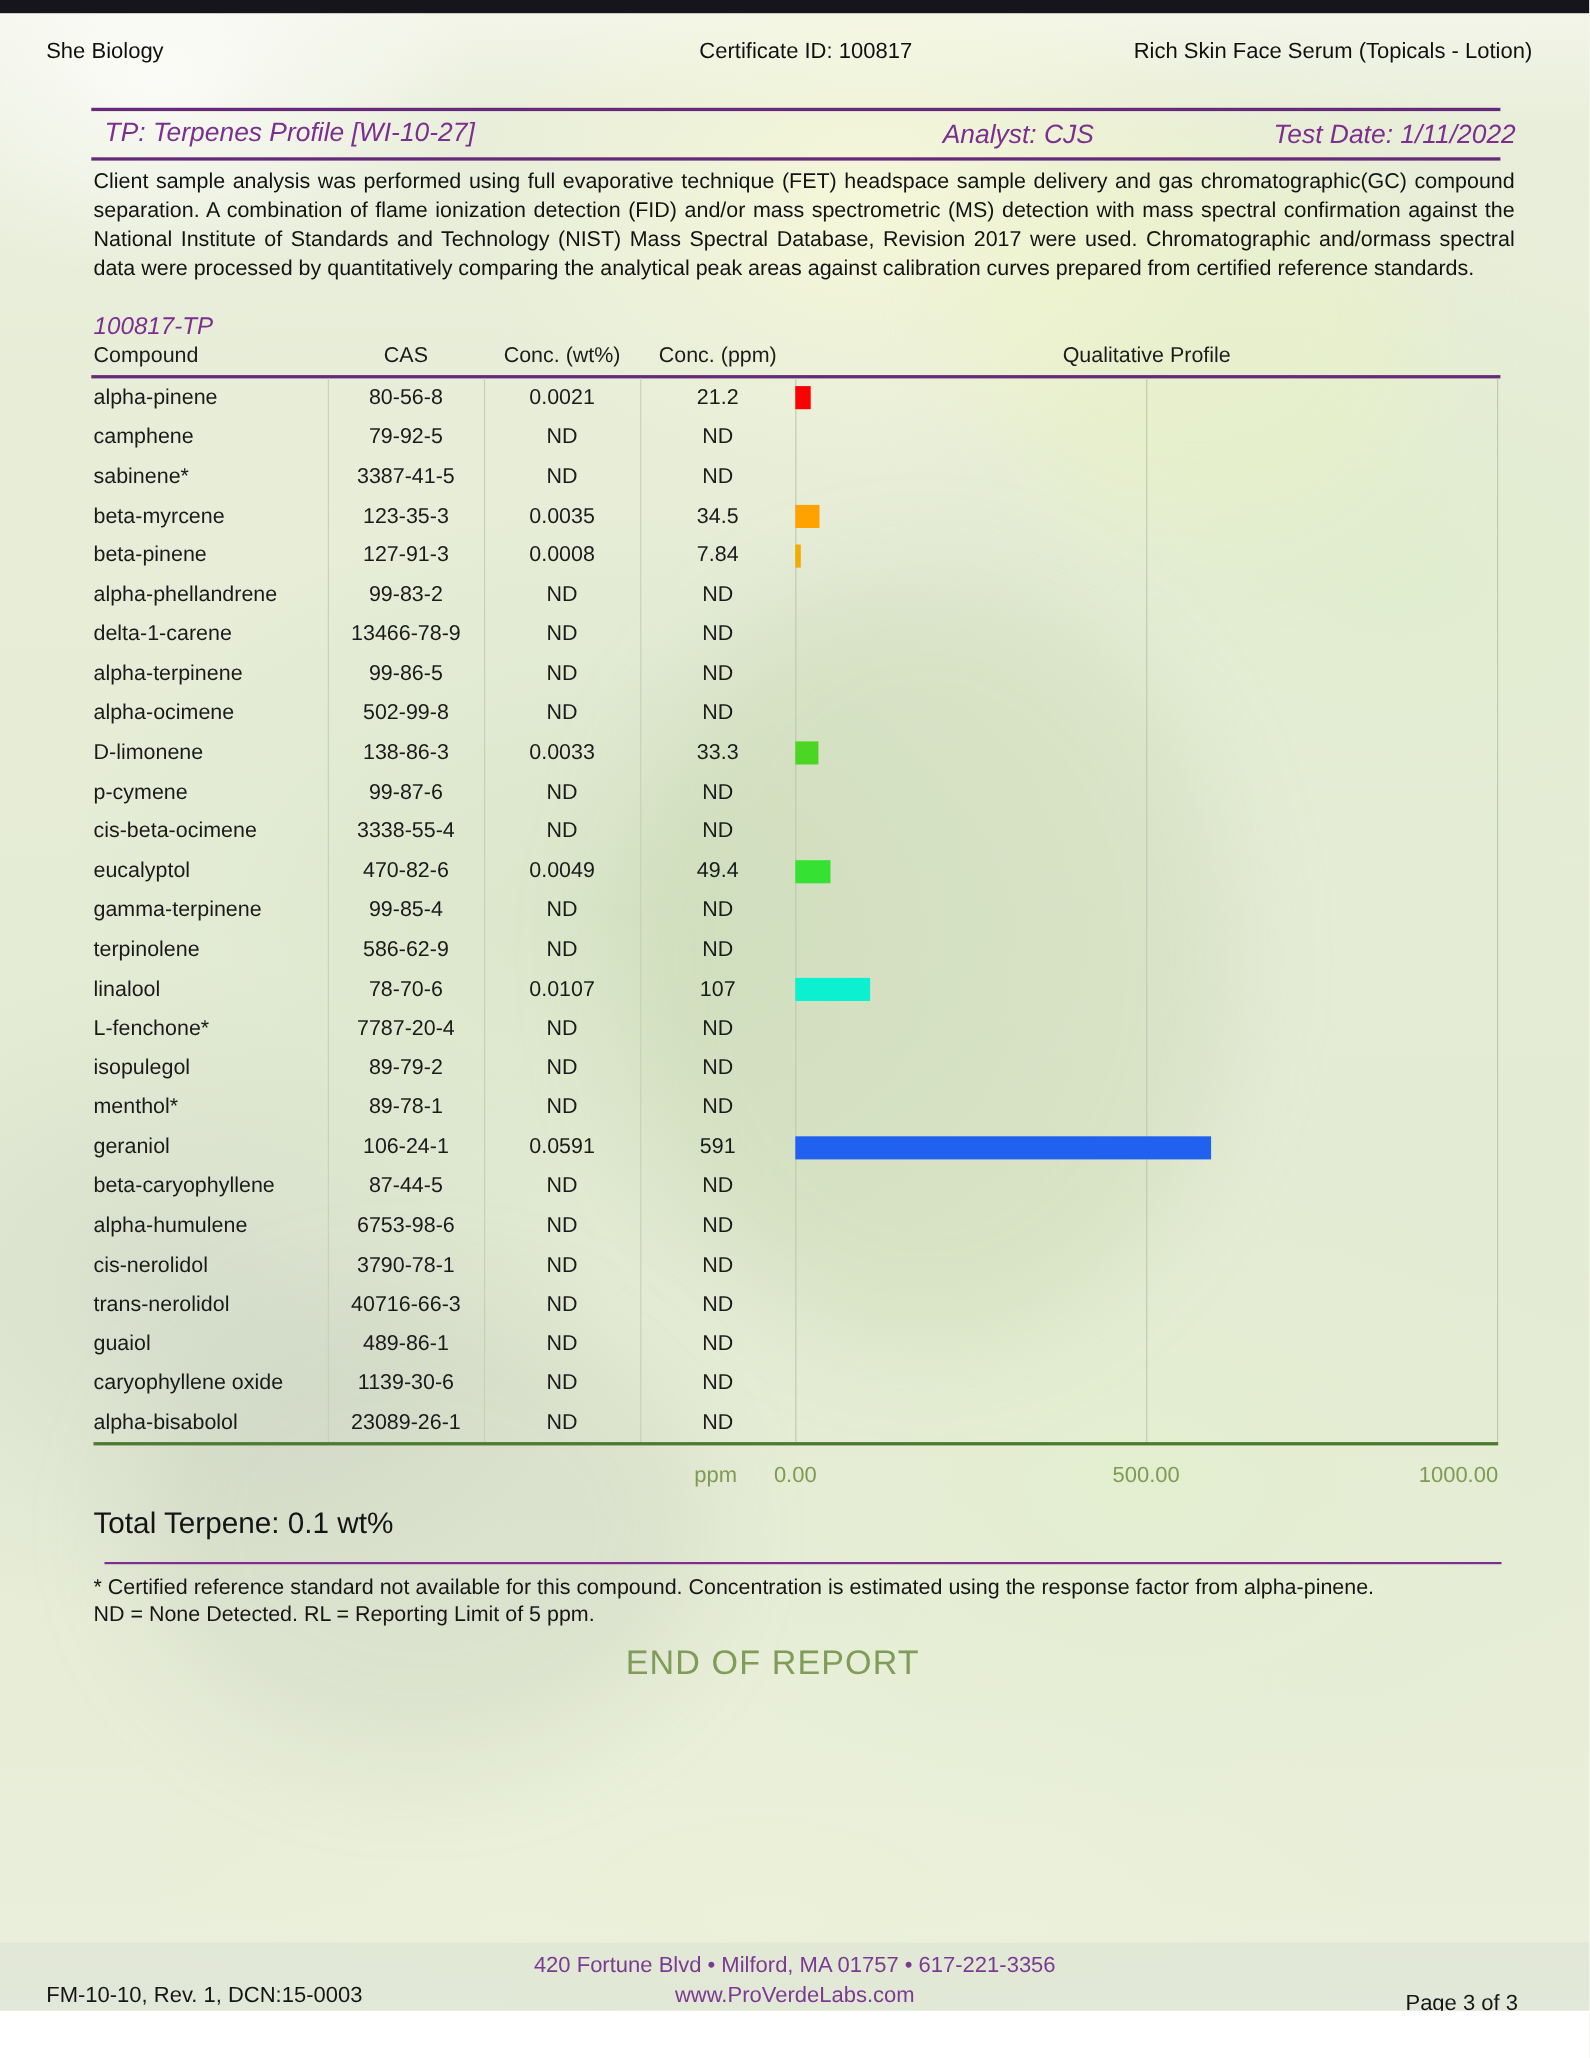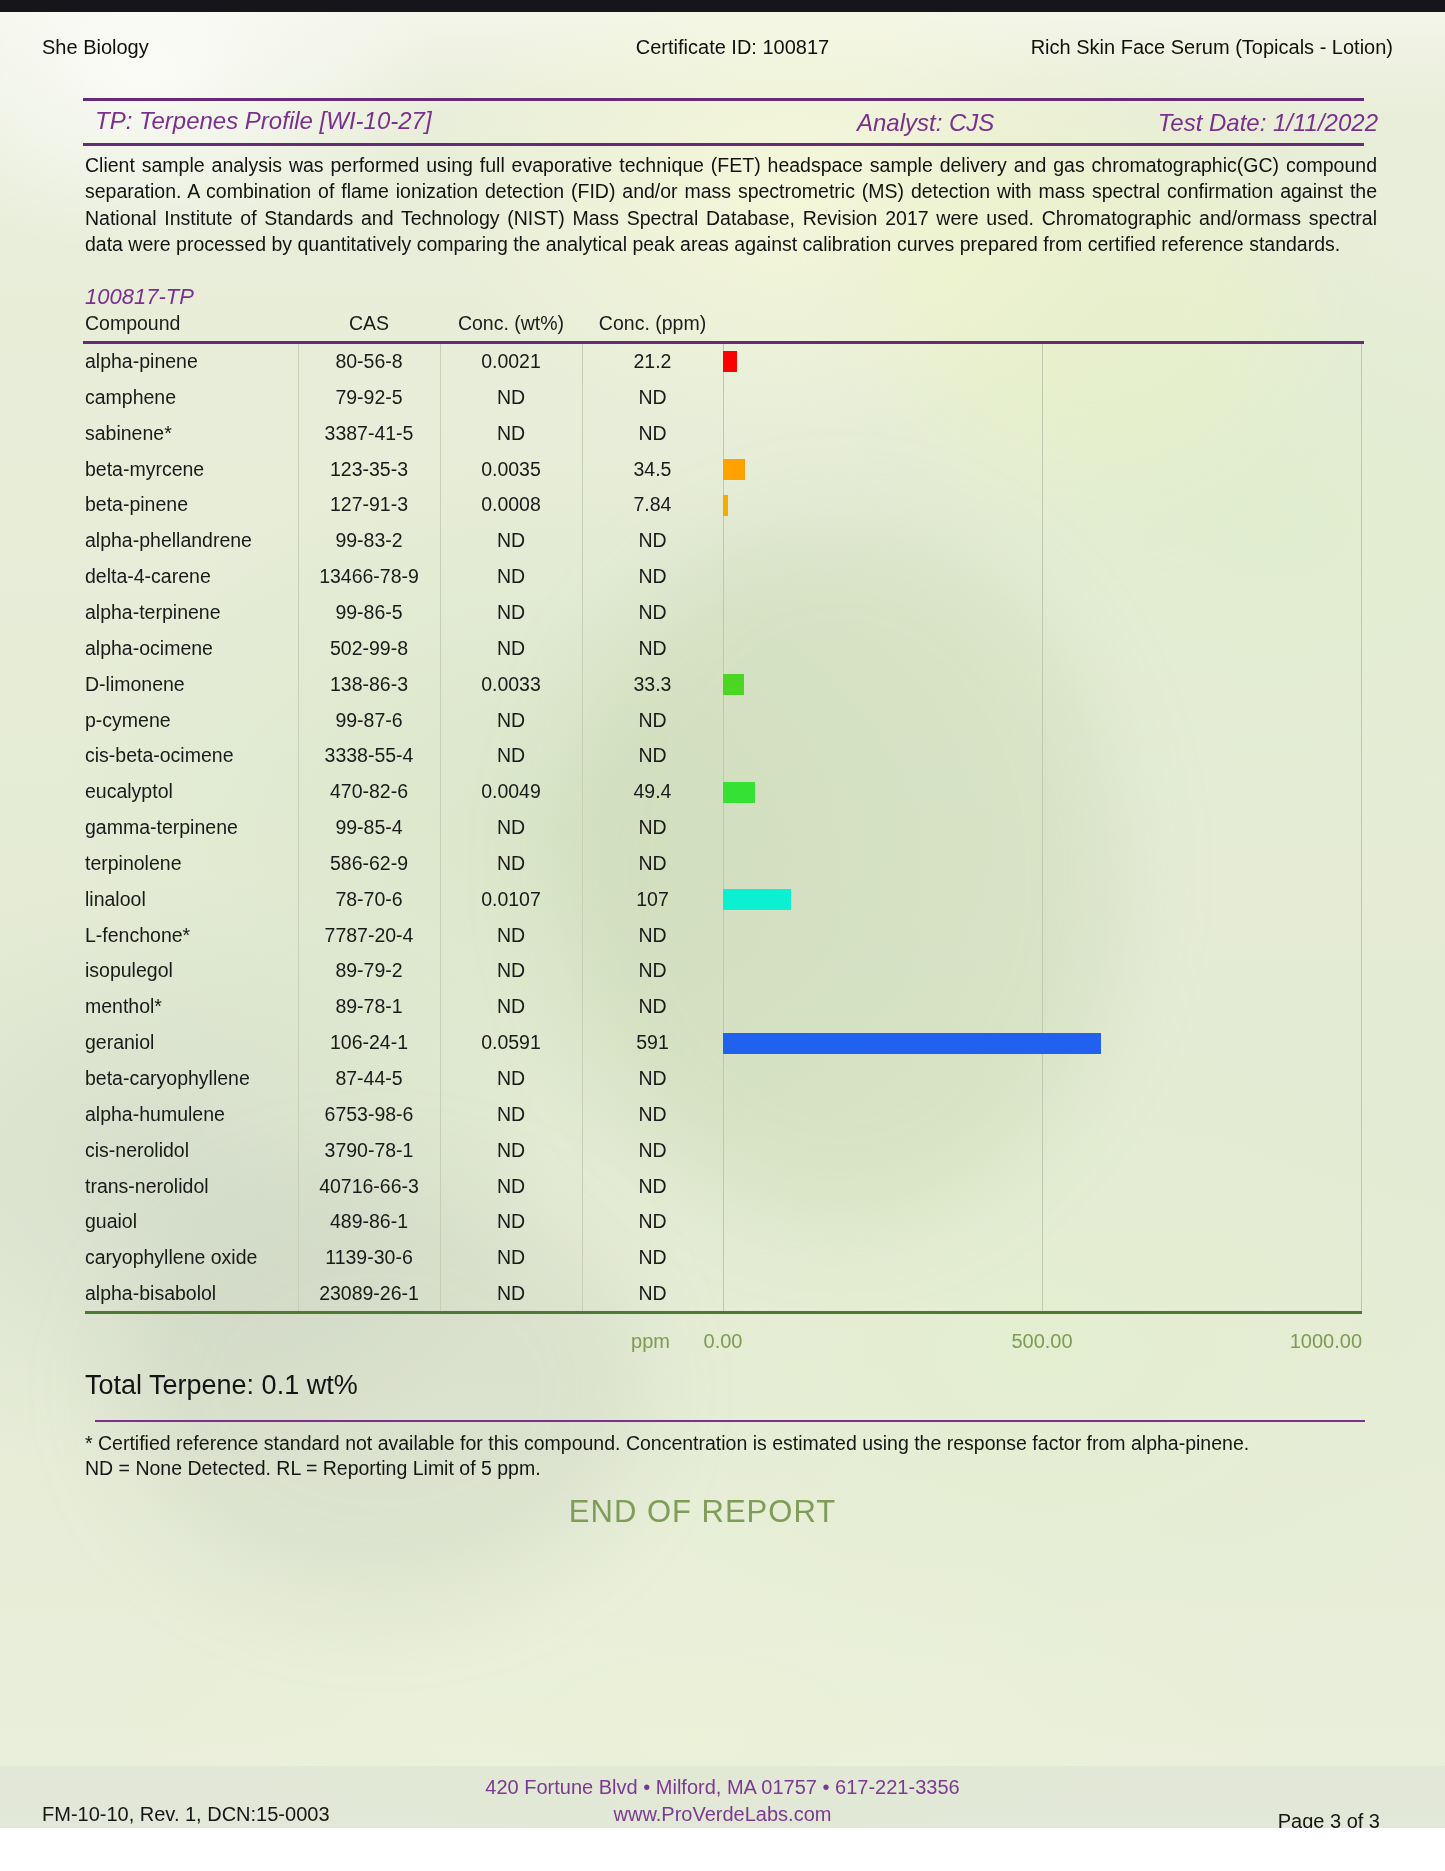--- a/index.html
+++ b/index.html
@@ -69,20 +69,21 @@
   <div class="abs title-text" style="right:67px;top:109px;">Test Date: 1/11/2022</div>
   <div class="abs purple-line" style="top:143px;"></div>
 
   <div class="abs para">Client sample analysis was performed using full evaporative technique (FET) headspace sample delivery and gas chromatographic(GC) compound separation. A combination of flame ionization detection (FID) and/or mass spectrometric (MS) detection with mass spectral confirmation against the National Institute of Standards and Technology (NIST) Mass Spectral Database, Revision 2017 were used. Chromatographic and/ormass spectral data were processed by quantitatively comparing the analytical peak areas against calibration curves prepared from certified reference standards.</div>
   <div class="abs sampleid">100817-TP</div>
 
   <div class="abs th c-compound" style="position:absolute;">Compound</div>
   <div class="abs th c-cas">CAS</div>
   <div class="abs th c-wt">Conc. (wt%)</div>
   <div class="abs th c-ppm">Conc. (ppm)</div>
+  <div class="abs th" style="left:723px;width:639px;text-align:center;">Qualitative Profile</div>
   <div class="abs purple-line" style="top:341px;"></div>
 
   <div class="vline" style="left:298px;"></div>
   <div class="vline" style="left:440px;"></div>
   <div class="vline" style="left:582px;"></div>
   <div class="gline" style="left:723px;"></div>
   <div class="gline" style="left:1042px;"></div>
   <div class="gline" style="left:1361px;"></div>
 
   <div id="rows-layer">
@@ -116,21 +117,21 @@
         <div class="cell c-wt">0.0008</div>
         <div class="cell c-ppm">7.84</div>
       </div>
       <div class="trow" style="top: 523.25px;">
         <div class="cell c-compound">alpha-phellandrene</div>
         <div class="cell c-cas">99-83-2</div>
         <div class="cell c-wt">ND</div>
         <div class="cell c-ppm">ND</div>
       </div>
       <div class="trow" style="top: 559.1px;">
-        <div class="cell c-compound">delta-4-carene</div>
+        <div class="cell c-compound">delta-1-carene</div>
         <div class="cell c-cas">13466-78-9</div>
         <div class="cell c-wt">ND</div>
         <div class="cell c-ppm">ND</div>
       </div>
       <div class="trow" style="top: 594.95px;">
         <div class="cell c-compound">alpha-terpinene</div>
         <div class="cell c-cas">99-86-5</div>
         <div class="cell c-wt">ND</div>
         <div class="cell c-ppm">ND</div>
       </div>

